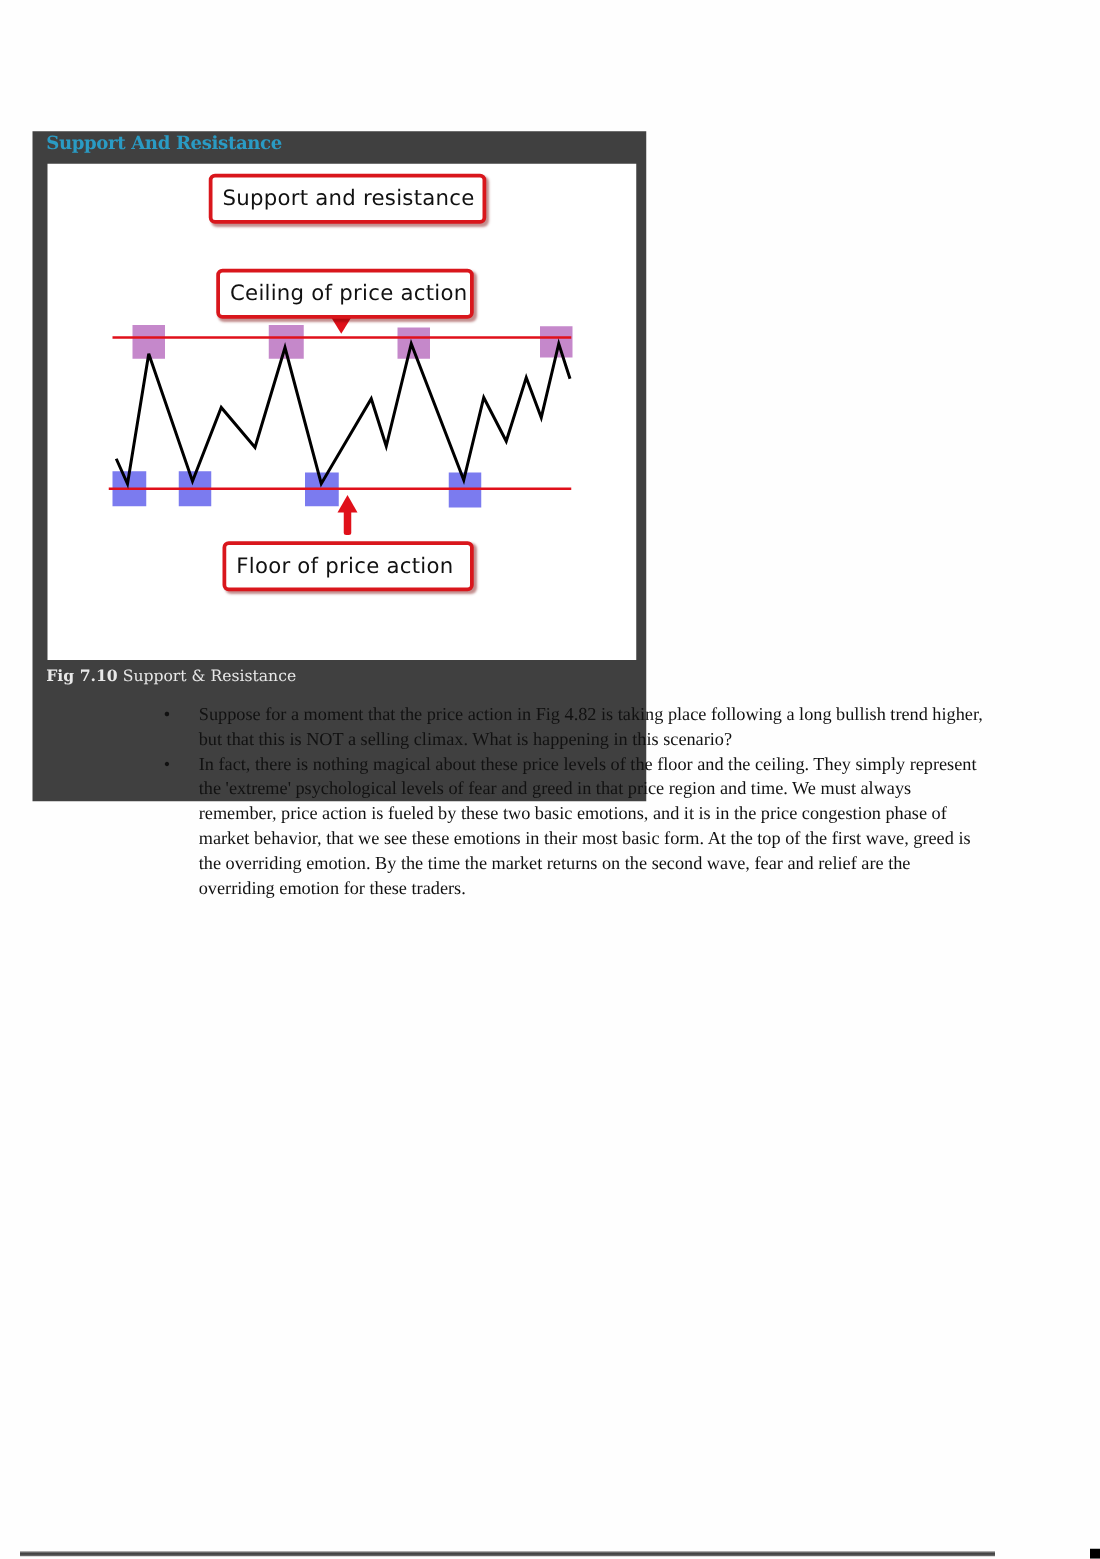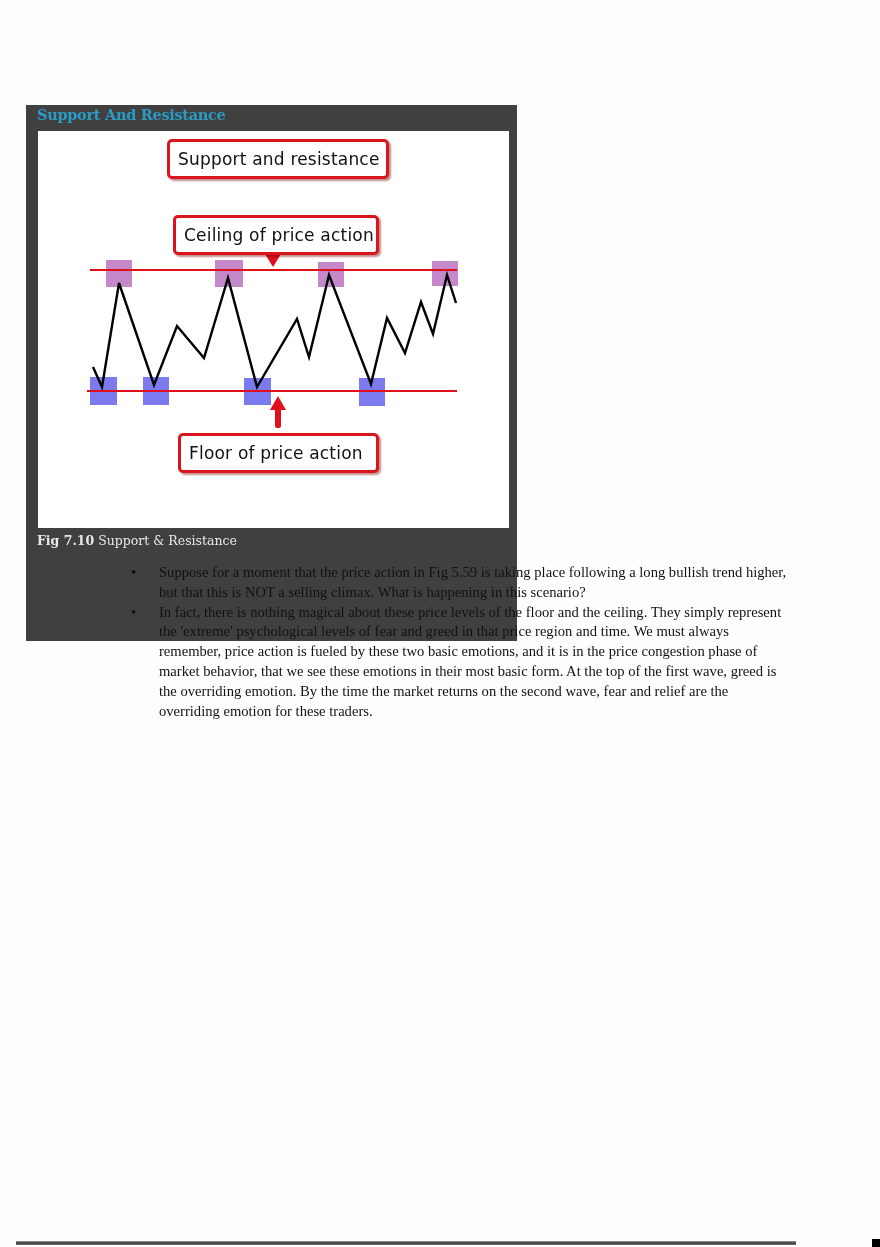--- a/index.html
+++ b/index.html
@@ -103,21 +103,21 @@
     <span>Support &amp; Resistance</span>
   </div>
 </div>
 
 <div class="bullets">
   <div class="bullet">
     <span class="dot">•</span>
   </div>
   <div class="bullet">
     <span class="dot">•</span>
-    <span>Suppose for a moment that the price action in Fig 5.59 is taking place following a long bullish trend higher, but that this is NOT a selling climax. What is happening in this scenario?</span>
+    <span>Suppose for a moment that the price action in Fig 4.82 is taking place following a long bullish trend higher, but that this is NOT a selling climax. What is happening in this scenario?</span>
   </div>
   <div class="bullet">
     <span class="dot">•</span>
     <span>In fact, there is nothing magical about these price levels of the floor and the ceiling. They simply represent the 'extreme' psychological levels of fear and greed in that price region and time. We must always remember, price action is fueled by these two basic emotions, and it is in the price congestion phase of market behavior, that we see these emotions in their most basic form. At the top of the first wave, greed is the overriding emotion. By the time the market returns on the second wave, fear and relief are the overriding emotion for these traders.</span>
   </div>
 </div>
 
 <div class="footer-line"></div>
 <div class="corner-mark"></div>
 

